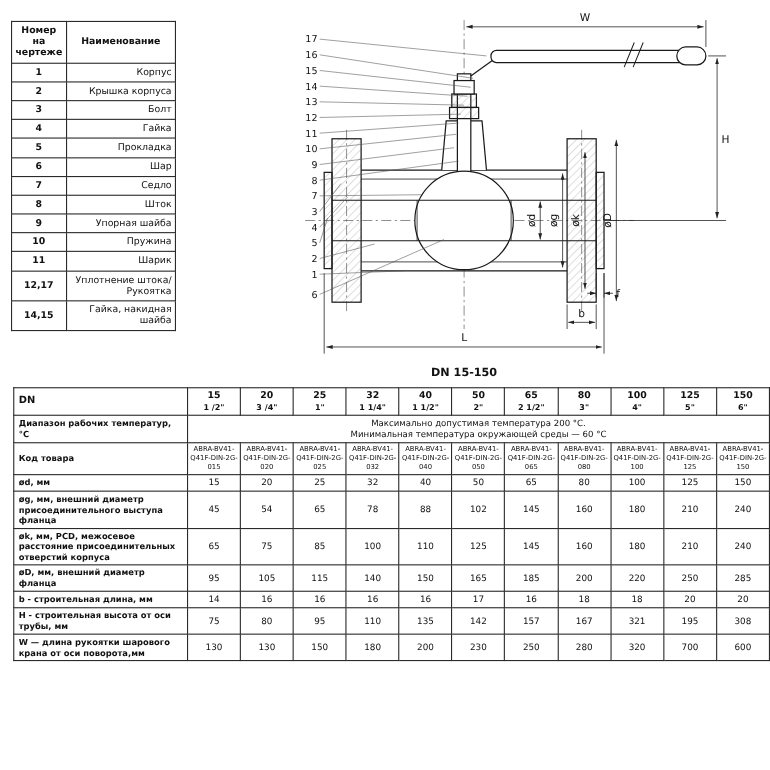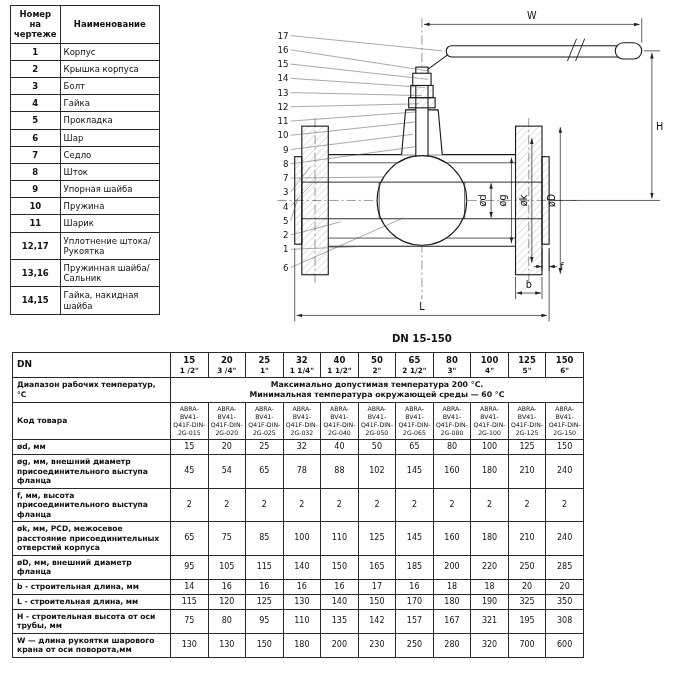--- a/index.html
+++ b/index.html
@@ -2,42 +2,42 @@
 <html><head>
 <meta charset="utf-8">
 <style>
   html,body{margin:0;padding:0;background:#fff;}
   body{width:700px;height:700px;font-family:"DejaVu Sans",sans-serif;color:#111;}
   .page{position:relative;width:700px;height:700px;overflow:hidden;background:#fff;}
 
   table{border-collapse:collapse;}
 
   
-  .parts-wrap{position:absolute;left:10px;top:5px;}
+  .parts-wrap{position:absolute;left:10px;top:19px;}
   .parts{width:150px;font-size:8.5px;}
   .parts th,.parts td{border:1px solid #2a2a2a;padding:3px 3px;vertical-align:middle;line-height:1.2;}
   .parts th{text-align:center;font-weight:bold;font-size:8.5px;}
   .parts td.num{width:30px;text-align:center;font-weight:bold;}
-  .parts td.nm{text-align:left;}
+  .parts td.nm{text-align:right;}
 
   
   .drawing{position:absolute;left:158px;top:2px;width:538px;height:346px;}
   .drawing svg{width:100%;height:100%;}
   svg text{font-family:"DejaVu Sans",sans-serif;fill:#111;}
 
   
   .spec-wrap{position:absolute;left:12px;top:352px;}
-  .spec{width:572px;table-layout:fixed;font-size:8px;}
+  .spec{width:688px;table-layout:fixed;font-size:8px;}
   .spec td{border:1px solid #2a2a2a;text-align:center;vertical-align:middle;padding:2px 1px;line-height:1.25;}
   .spec td.lbl{text-align:left;padding:2px 4px;font-size:7.6px;font-weight:bold;}
   .spec td.hdr{font-weight:bold;font-size:9px;}
   .spec td.pn{font-weight:bold;font-size:8.5px;}
   .dn-size{font-weight:bold;font-size:8.5px;}
   .dn-inch{font-weight:bold;font-size:7.3px;}
-  .spec td.temp div{font-weight:bold;font-size:7.8px;line-height:1.3;}
+  .spec td.temp div{font-weight:normal;font-size:7.8px;line-height:1.3;}
   .spec td.code{font-size:6.2px;line-height:1.3;word-break:break-word;padding:2px 1px;}
 </style>
 </head>
 <body>
 
 <div class="page">
 
   <div class="parts-wrap">
     <table class="parts">
       <thead>
@@ -87,24 +87,20 @@
             <td class="num">10</td>
             <td class="nm">Пружина</td>
           </tr>
           <tr>
             <td class="num">11</td>
             <td class="nm">Шарик</td>
           </tr>
           <tr>
             <td class="num">12,17</td>
             <td class="nm">Уплотнение штока/Рукоятка</td>
-          </tr>
-          <tr>
-            <td class="num">13,16</td>
-            <td class="nm">Пружинная шайба/ Сальник</td>
           </tr>
           <tr>
             <td class="num">14,15</td>
             <td class="nm">Гайка, накидная шайба</td>
           </tr>
         </tbody>
     </table>
   </div>
 
   <div class="drawing">
@@ -334,34 +330,20 @@
             <td>78</td>
             <td>88</td>
             <td>102</td>
             <td>145</td>
             <td>160</td>
             <td>180</td>
             <td>210</td>
             <td>240</td>
           </tr>
           <tr>
-            <td class="lbl">f, мм, высота присоединительного выступа фланца</td>
-            <td>2</td>
-            <td>2</td>
-            <td>2</td>
-            <td>2</td>
-            <td>2</td>
-            <td>2</td>
-            <td>2</td>
-            <td>2</td>
-            <td>2</td>
-            <td>2</td>
-            <td>2</td>
-          </tr>
-          <tr>
             <td class="lbl">øk, мм, PCD, межосевое расстояние присоединительных отверстий корпуса</td>
             <td>65</td>
             <td>75</td>
             <td>85</td>
             <td>100</td>
             <td>110</td>
             <td>125</td>
             <td>145</td>
             <td>160</td>
             <td>180</td>
@@ -390,34 +372,20 @@
             <td>16</td>
             <td>16</td>
             <td>17</td>
             <td>16</td>
             <td>18</td>
             <td>18</td>
             <td>20</td>
             <td>20</td>
           </tr>
           <tr>
-            <td class="lbl">L - строительная длина, мм</td>
-            <td>115</td>
-            <td>120</td>
-            <td>125</td>
-            <td>130</td>
-            <td>140</td>
-            <td>150</td>
-            <td>170</td>
-            <td>180</td>
-            <td>190</td>
-            <td>325</td>
-            <td>350</td>
-          </tr>
-          <tr>
             <td class="lbl">H - строительная высота от оси трубы, мм</td>
             <td>75</td>
             <td>80</td>
             <td>95</td>
             <td>110</td>
             <td>135</td>
             <td>142</td>
             <td>157</td>
             <td>167</td>
             <td>321</td>

